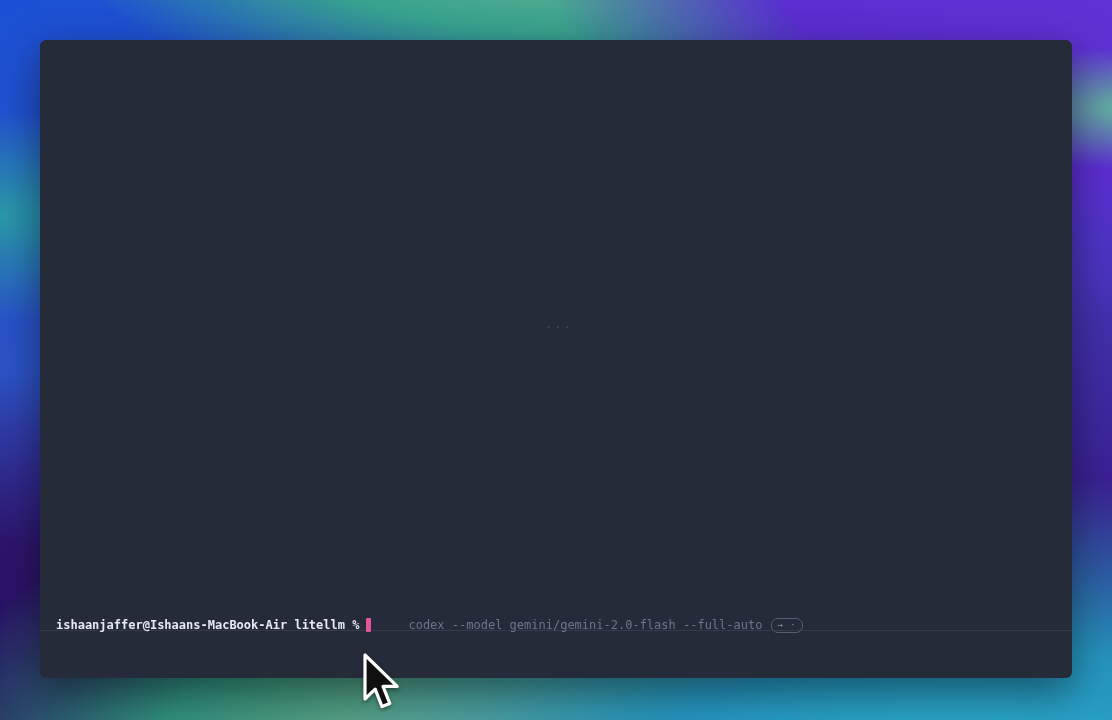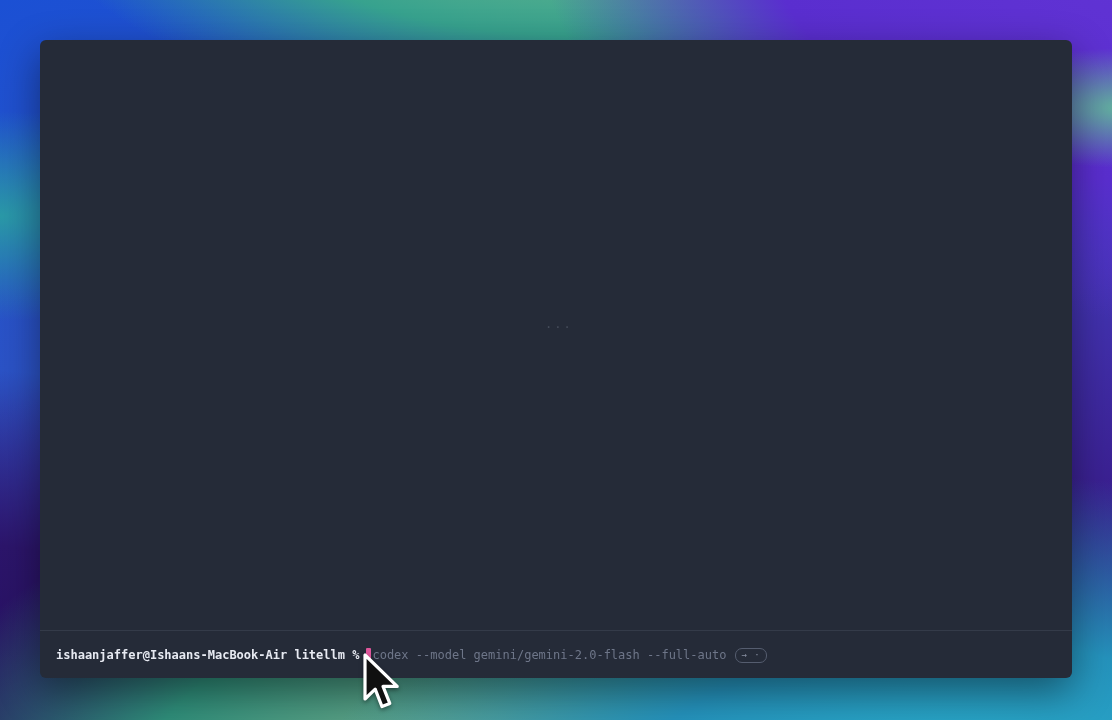--- a/index.html
+++ b/index.html
@@ -46,41 +46,41 @@
     opacity: 0.85;
   }
   .prompt-divider {
     position: absolute;
     left: 0; right: 0; top: 590px;
     height: 1px;
     background: #343b49;
   }
   .prompt-row {
     position: absolute;
-    left: 16px; right: 12px; top: 606px;
+    left: 16px; right: 12px; top: 576px;
     height: 18px;
     display: flex;
     align-items: center;
     font-size: 12px;
     line-height: 16px;
     white-space: pre;
   }
   .prompt-text {
     color: #e7eaf2;
     font-weight: bold;
   }
   .text-cursor {
     display: inline-block;
     width: 5px; height: 14px;
     margin: 0 1px 0 7px;
     background: #df569b;
     border-radius: 1px;
     flex: none;
   }
-  .suggestion-text { color: #6e7689; }
+  .suggestion-text { color: #6e7689; margin-left: 36px; }
   .accept-hint {
     margin-left: 9px;
     padding: 0 5px;
     height: 15px;
     display: inline-flex;
     align-items: center;
     border: 1px solid #555d6f;
     border-radius: 7px;
     color: #8a92a4;
     font-size: 9px;

